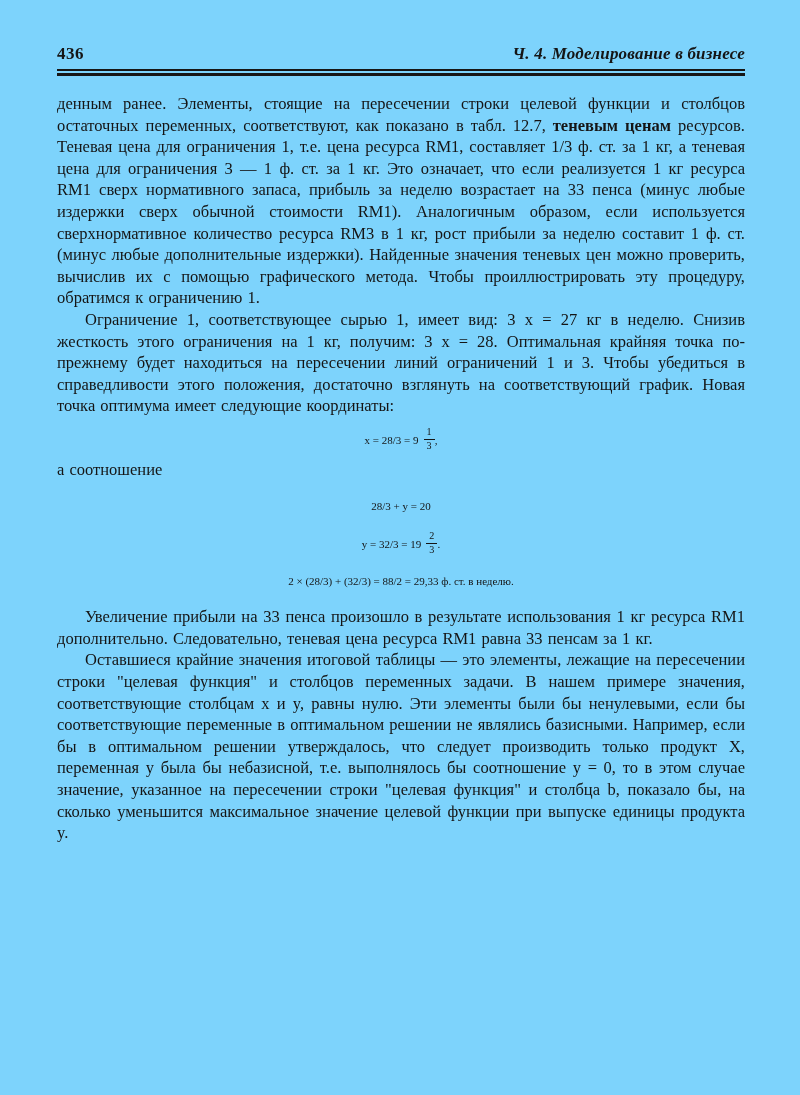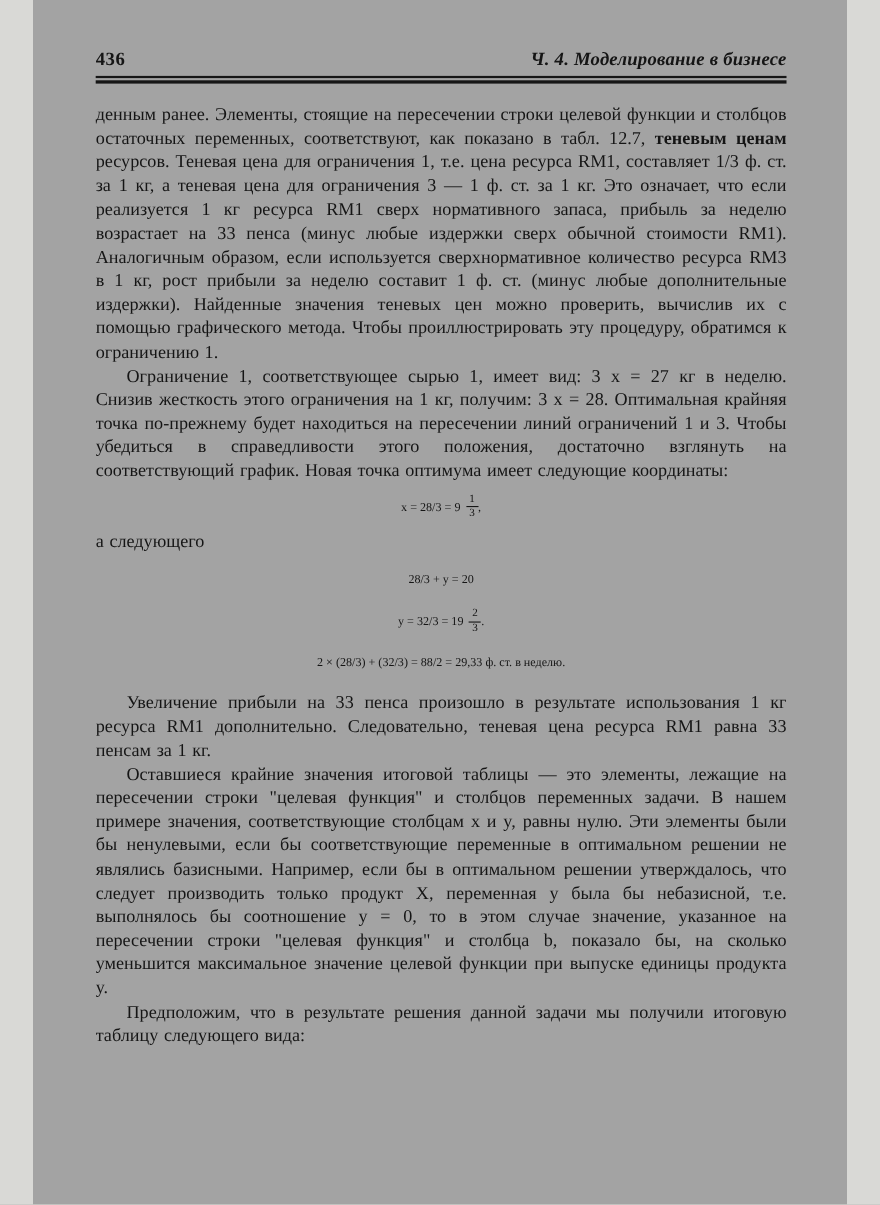--- a/index.html
+++ b/index.html
@@ -3,24 +3,24 @@
 <meta charset="utf-8">
 <style>
   html, body {
     margin: 0;
     padding: 0;
     background: #d9d9d6;
     font-family: "Liberation Serif", "DejaVu Serif", serif;
   }
   .book-page {
     position: relative;
-    width: 740px;
+    width: 800px;
     height: 1095px;
     margin: 0 auto;
-    background: #a3a3a3;
+    background: #7dd3fc;
     color: #151515;
     box-sizing: border-box;
     padding: 44px 55px 0 57px;
     overflow: hidden;
   }
   
   .running-header {
     position: relative;
     height: 24px;
   }
@@ -97,30 +97,29 @@
   <div class="header-rule"></div>
 
   <div class="body-text">
 
     <p class="para"><span>денным ранее. Элементы, стоящие на пересечении строки целевой функции и столбцов остаточных переменных, соответствуют, как показано в табл. 12.7, </span><b>теневым ценам</b><span> ресурсов. Теневая цена для ограничения 1, т.е. цена ресурса RM1, составляет 1/3 ф. ст. за 1 кг, а теневая цена для ограничения 3 — 1 ф. ст. за 1 кг. Это означает, что если реализуется 1 кг ресурса RM1 сверх нормативного запаса, прибыль за неделю возрастает на 33 пенса (минус любые издержки сверх обычной стоимости RM1). Аналогичным образом, если используется сверхнормативное количество ресурса RM3 в 1 кг, рост прибыли за неделю составит 1 ф. ст. (минус любые дополнительные издержки). Найденные значения теневых цен можно проверить, вычислив их с помощью графического метода. Чтобы проиллюстрировать эту процедуру, обратимся к ограничению 1.</span></p>
 
     <p class="para indent">Ограничение 1, соответствующее сырью 1, имеет вид: 3 x = 27 кг в неделю. Снизив жесткость этого ограничения на 1 кг, получим: 3 x = 28. Оптимальная крайняя точка по-прежнему будет находиться на пересечении линий ограничений 1 и 3. Чтобы убедиться в справедливости этого положения, достаточно взглянуть на соответствующий график. Новая точка оптимума имеет следующие координаты:</p>
 
     <div class="formula formula-tall"><span>x = 28/3 = 9</span><span class="frac"><span class="num">1</span><span class="den">3</span></span><span>,</span></div>
 
-    <p class="para connector">а следующего</p>
+    <p class="para connector">а соотношение</p>
 
     <div class="formula">28/3 + y = 20</div>
 
 
     <div class="formula formula-tall"><span>y = 32/3 = 19</span><span class="frac"><span class="num">2</span><span class="den">3</span></span><span>.</span></div>
 
 
     <div class="formula">2 × (28/3) + (32/3) = 88/2 = 29,33 ф. ст. в неделю.</div>
 
     <p class="para indent">Увеличение прибыли на 33 пенса произошло в результате использования 1 кг ресурса RM1 дополнительно. Следовательно, теневая цена ресурса RM1 равна 33 пенсам за 1 кг.</p>
 
     <p class="para indent">Оставшиеся крайние значения итоговой таблицы — это элементы, лежащие на пересечении строки "целевая функция" и столбцов переменных задачи. В нашем примере значения, соответствующие столбцам x и y, равны нулю. Эти элементы были бы ненулевыми, если бы соответствующие переменные в оптимальном решении не являлись базисными. Например, если бы в оптимальном решении утверждалось, что следует производить только продукт X, переменная y была бы небазисной, т.е. выполнялось бы соотношение y = 0, то в этом случае значение, указанное на пересечении строки "целевая функция" и столбца b, показало бы, на сколько уменьшится максимальное значение целевой функции при выпуске единицы продукта y.</p>
 
-    <p class="para indent">Предположим, что в результате решения данной задачи мы получили итоговую таблицу следующего вида:</p>
 
   </div>
 </div>
 
 </body></html>

